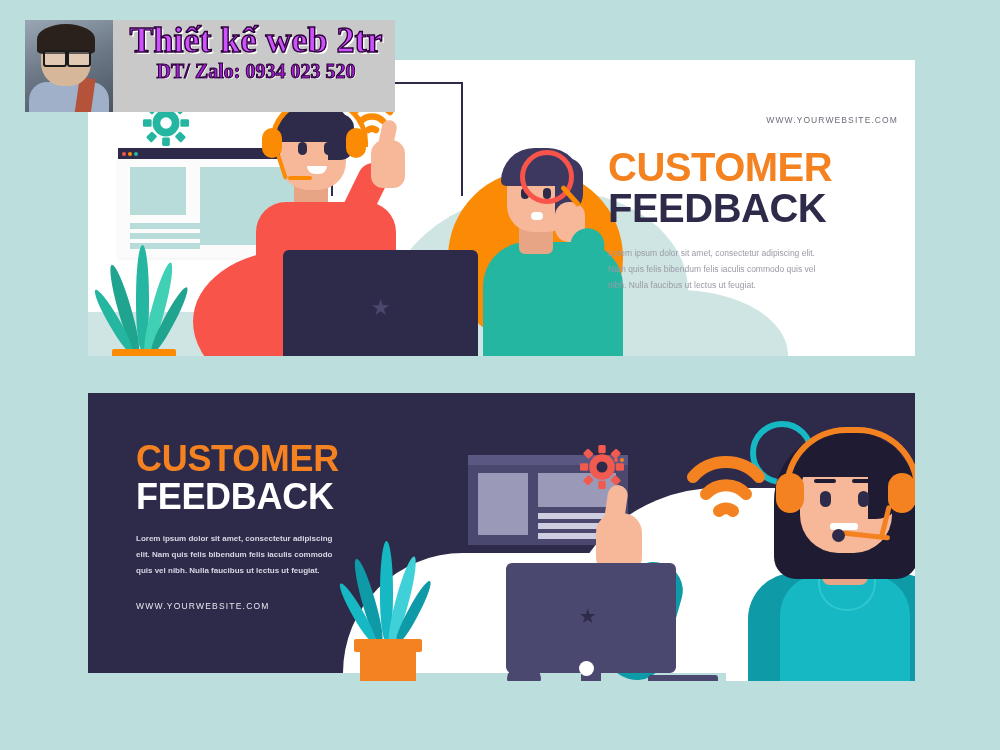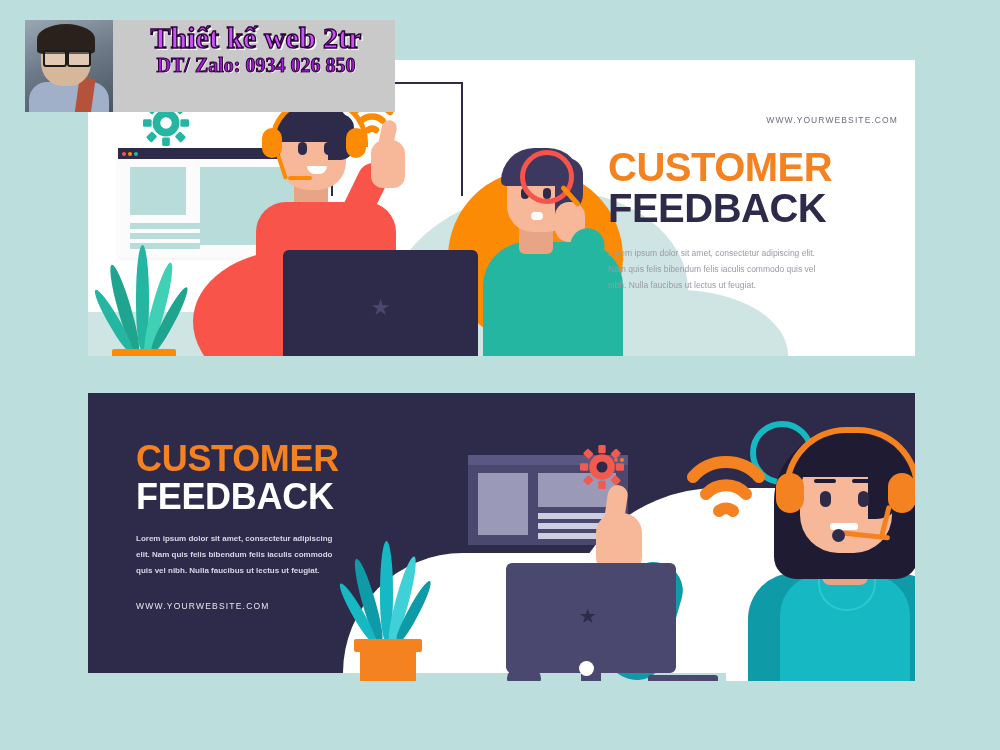--- a/index.html
+++ b/index.html
@@ -95,21 +95,21 @@
   #db-kbd{position:absolute;left:560px;top:282px;width:70px;height:10px;border-radius:3px;background:#4b4870;}
 
   .watermark{position:absolute;left:25px;top:20px;width:370px;height:92px;background:#c9c9c9;overflow:hidden;}
   .wm-photo{position:absolute;left:0;top:0;width:88px;height:92px;background:linear-gradient(160deg,#9aa7b5 0%,#6e7a88 45%,#4a5561 100%);}
   .wm-face{position:absolute;left:16px;top:10px;width:50px;height:56px;border-radius:45% 45% 42% 42%;background:#d7b79a;}
   .wm-hair{position:absolute;left:12px;top:4px;width:58px;height:30px;border-radius:50% 50% 12% 12%;background:#2a211c;}
   .wm-glass{position:absolute;top:30px;width:20px;height:13px;border:2px solid #1b1b1b;border-radius:3px;background:rgba(255,255,255,.25);}
   .wm-body{position:absolute;left:4px;top:62px;width:80px;height:34px;border-radius:18px 18px 0 0;background:#9fb0c8;}
   .wm-strap{position:absolute;left:52px;top:58px;width:16px;height:38px;background:#b4533a;transform:rotate(8deg);}
   .wm-text{position:absolute;left:92px;top:0;width:278px;text-align:center;font-family:"Liberation Serif", serif;}
-  .wm-l1{font-size:30px;font-weight:bold;color:#cf52ff;-webkit-text-stroke:1.4px #2b0038;text-shadow:2px 2px 0 #fff;line-height:1.05;margin-top:2px;}
+  .wm-l1{font-size:36px;font-weight:bold;color:#cf52ff;-webkit-text-stroke:1.4px #2b0038;text-shadow:2px 2px 0 #fff;line-height:1.05;margin-top:2px;}
   .wm-l2{font-size:20px;font-weight:bold;color:#a620d6;-webkit-text-stroke:1px #2b0038;text-shadow:1px 1px 0 #fff;line-height:1.15;}
   .wm-l3{font-size:20px;font-weight:bold;color:#a620d6;-webkit-text-stroke:1px #2b0038;text-shadow:1px 1px 0 #fff;line-height:1.15;}
 </style>
 </head>
 <body>
 
 <div class="page">
 
   <div class="banner" id="banner-light">
 
@@ -342,17 +342,17 @@
     <div class="wm-photo">
       <div class="wm-body"></div>
       <div class="wm-strap"></div>
       <div class="wm-face"></div>
       <div class="wm-hair"></div>
       <div class="wm-glass" style="left:18px"></div>
       <div class="wm-glass" style="left:42px"></div>
     </div>
     <div class="wm-text">
       <div class="wm-l1">Thiết kế web 2tr</div>
-      <div class="wm-l2">DT/ Zalo: 0934 026 850</div>
+      <div class="wm-l2">DT/ Zalo: 0934 023 520</div>
     </div>
   </div>
 
 </div>
 
 </body></html>

